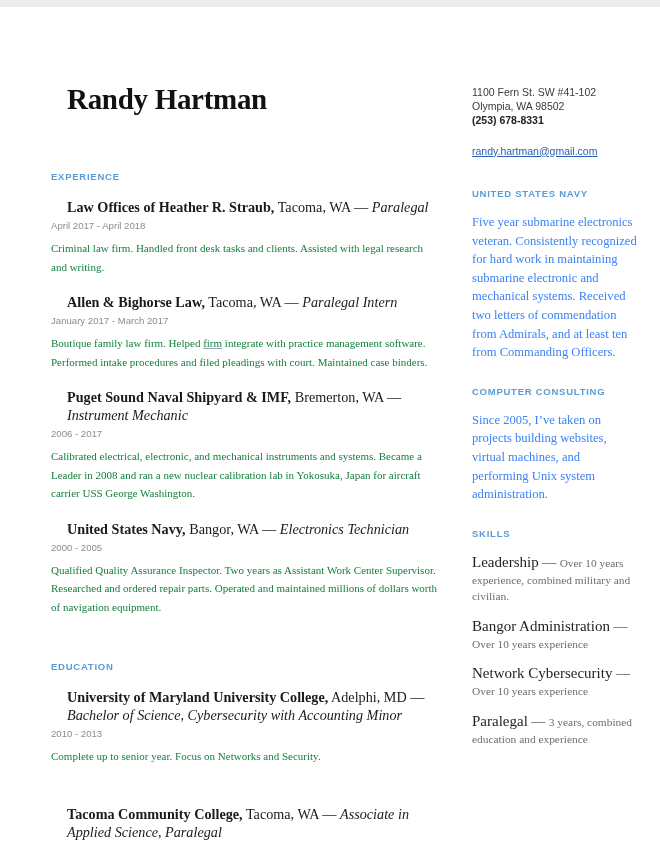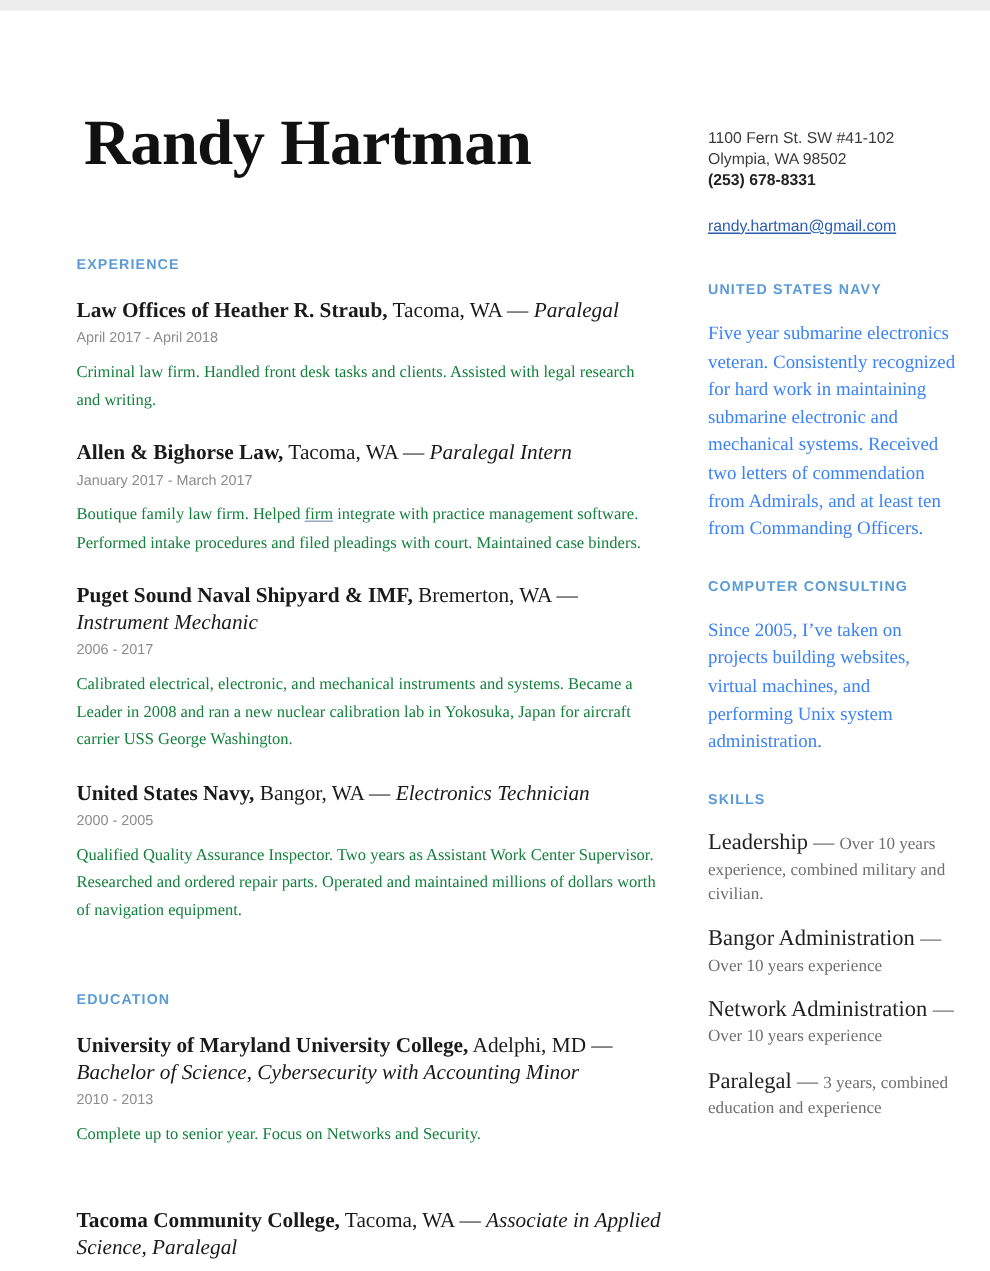--- a/index.html
+++ b/index.html
@@ -31,23 +31,23 @@
   
   .header {
     position: relative;
     padding: 0 20px 0 51px;
     height: 120px;
   }
   .name {
     position: absolute;
     left: 51px;
     top: 62px;
-    margin: 5px;
-    font-family: "Liberation Serif", serif;
-    font-size: 43px;
+    margin: 16px;
+    font-family: "Liberation Serif", serif;
+    font-size: 29px;
     font-weight: 700;
     letter-spacing: -0.3px;
     color: #111111;
     line-height: 1;
   }
   .contact {
     position: absolute;
     left: 472px;
     top: 78px;
     width: 175px;
@@ -98,21 +98,21 @@
   .col-right .section-heading { margin-bottom: 14px; }
 
   .entry { margin-bottom: 17px; }
   .entry:last-child { margin-bottom: 0; }
 
   .entry-title {
     font-family: "Liberation Serif", serif;
     font-size: 14.2px;
     line-height: 18px;
     color: #1a1a1a;
-    margin: 0 0 3px 0;
+    margin: 0 0 3px 16px;
   }
   .entry-title .org { font-weight: 700; }
   .entry-title .place { font-weight: 400; }
   .entry-title .role { font-style: italic; font-weight: 400; }
 
   .entry-dates {
     font-family: "Liberation Sans", sans-serif;
     font-size: 9.6px;
     line-height: 14px;
     color: #8c8c8c;
@@ -244,21 +244,21 @@
 
         <div class="skill">
           <p class="skill-line"><span class="skill-name">Leadership</span><span class="skill-dash"> — </span><span>Over 10 years experience, combined military and civilian.</span></p>
         </div>
 
         <div class="skill">
           <p class="skill-line"><span class="skill-name">Bangor Administration</span><span class="skill-dash"> — </span><span>Over 10 years experience</span></p>
         </div>
 
         <div class="skill">
-          <p class="skill-line"><span class="skill-name">Network Administration</span><span class="skill-dash"> — </span><span>Over 10 years experience</span></p>
+          <p class="skill-line"><span class="skill-name">Network Cybersecurity</span><span class="skill-dash"> — </span><span>Over 10 years experience</span></p>
         </div>
 
 
         <div class="skill">
           <p class="skill-line"><span class="skill-name">Paralegal</span><span class="skill-dash"> — </span><span>3 years, combined education and experience</span></p>
         </div>
 
       </div>
 
     </div>

